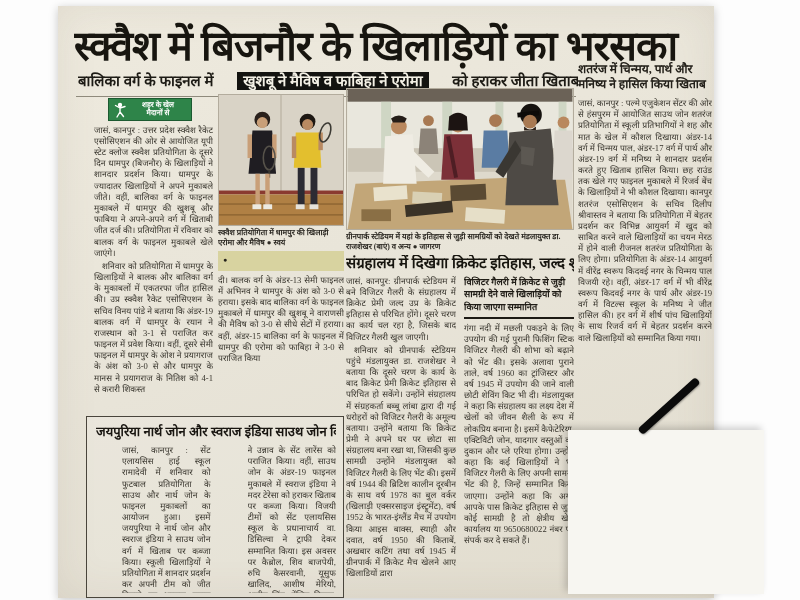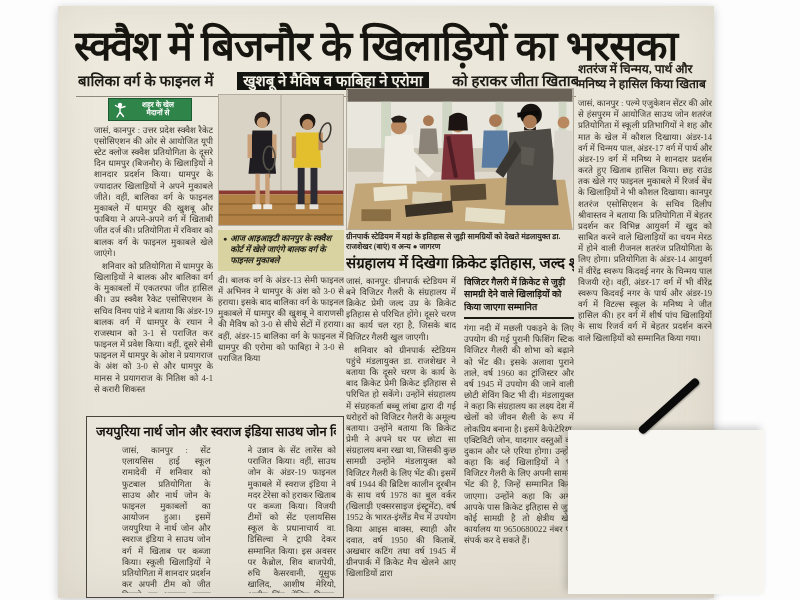--- a/index.html
+++ b/index.html
@@ -139,23 +139,23 @@
       <circle cx="90" cy="30" r="5.6" fill="#b98a62"></circle>
       <path d="M78 38 L102 38 L104 74 L76 74 Z" fill="#e3bf2e"></path>
       <rect x="74" y="42" width="4.5" height="22" fill="#b98a62"></rect>
       <rect x="101" y="38" width="4.5" height="18" fill="#b98a62"></rect>
       <ellipse cx="108" cy="38" rx="5" ry="10" fill="none" stroke="#3c3a34" stroke-width="1.6" transform="rotate(18 108 38)"></ellipse>
       <rect x="80" y="74" width="7" height="38" fill="#2c2b33"></rect>
       <rect x="93" y="74" width="7" height="38" fill="#2c2b33"></rect>
       <rect x="78" y="111" width="9" height="5" fill="#e5e2da"></rect>
       <rect x="92" y="111" width="9" height="5" fill="#e5e2da"></rect>
     </svg>
+    <div class="caption">स्क्वैश प्रतियोगिता में धामपुर की खिलाड़ी एरोमा और मैविष ● स्वयं</div>
     <div class="note">
       <span class="bullet">●</span>
-      <span>आज आइआइटी कानपुर के स्क्वैश कोर्ट में खेले जाएंगे बालक वर्ग के फाइनल मुकाबले</span>
     </div>
     <div class="bodytext">
       <p class="p p-first">दी। बालक वर्ग के अंडर-13 सेमी फाइनल में अभिनव ने धामपुर के अंश को 3-0 से हराया। इसके बाद बालिका वर्ग के फाइनल मुकाबले में धामपुर की खुशबू ने वाराणसी की मैविष को 3-0 से सीधे सेटों में हराया। वहीं, अंडर-15 बालिका वर्ग के फाइनल में धामपुर की एरोमा को फाबिहा ने 3-0 से पराजित किया</p>
     </div>
   </div>
 
   <div class="cricket">
     <svg class="photo-frame" width="228" height="142" viewBox="0 0 228 142">
       <rect x="0" y="0" width="228" height="142" fill="#ded9cc"></rect>
       <rect x="0" y="0" width="228" height="13" fill="#6b6257"></rect>

